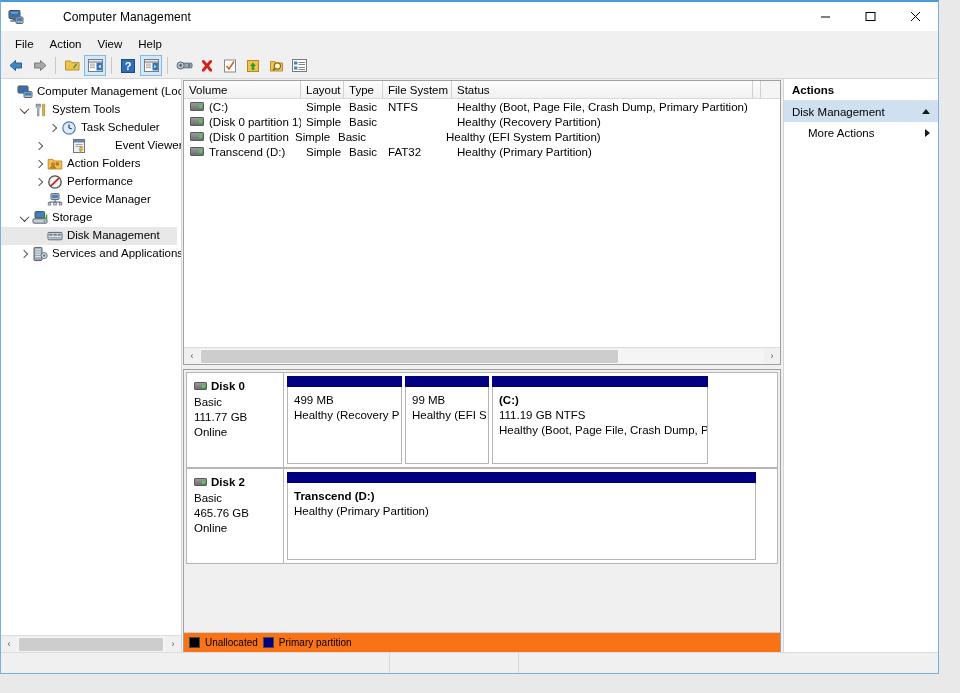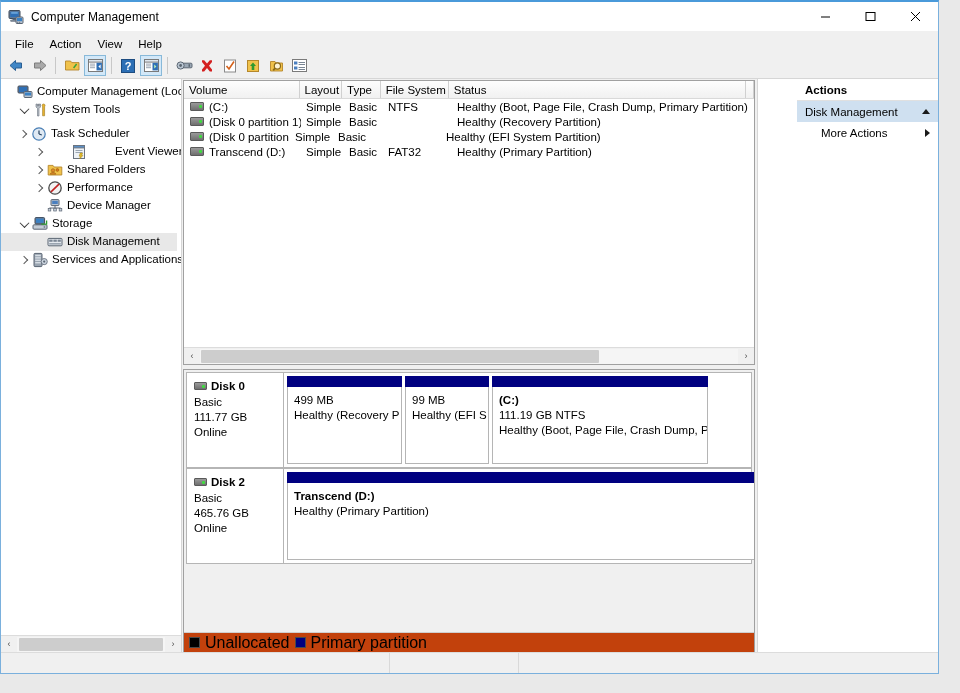--- a/index.html
+++ b/index.html
@@ -31,20 +31,21 @@
   }
 
   
   .titlebar {
     height: 29px;
     background: #ffffff;
     display: flex;
     align-items: center;
     flex: 0 0 auto;
     position: relative;
+    gap: 32px;
   }
   .title-icon {
     width: 16px; height: 16px;
     margin-left: 7px; margin-right: 7px;
     position: relative;
     flex: 0 0 auto;
   }
   .title-text {
     font-size: 12px;
     color: #000;
@@ -352,46 +353,45 @@
     white-space: nowrap;
     box-sizing: border-box;
   }
   .part-body .pl { line-height: 15px; }
   .part-body .pl.bold { font-weight: bold; }
 
   
   .legend {
     height: 19px;
     flex: 0 0 auto;
-    background: #c2410c;
+    background: #f97316;
     border-top: 1px solid #cfcfcf;
     display: flex;
     align-items: center;
     padding-left: 5px;
-    font-size: 16px;
+    font-size: 10px;
     gap: 5px;
   }
   .lg-item { display: flex; align-items: center; gap: 5px; }
   .lg-swatch {
     width: 11px; height: 11px;
     border: 1px solid #4a4a4a;
     box-sizing: border-box;
     flex: 0 0 auto;
   }
 
   
   .actions-pane {
-    width: 181px;
+    width: 155px;
     flex: 0 0 auto;
     background: #fff;
     border-left: 1px solid #d6d6d6;
     box-sizing: border-box;
     display: flex;
     flex-direction: column;
-    padding-left: 39px;
   }
   .actions-title {
     height: 21px;
     flex: 0 0 auto;
     display: flex;
     align-items: center;
     padding-left: 8px;
     font-size: 11.5px;
     font-weight: bold;
     background: #fff;
@@ -622,21 +622,21 @@
             <div class="tree-row" style="padding-left: 15px;">
               <span class="twisty">
                 <span class="chev down"></span>
               </span>
               <span class="tree-ico"><svg width="16" height="16" viewBox="0 0 16 16">
       <path d="M4 2 L4 5 L5.5 6.5 L5.5 14 L7 14 L7 6.5 L8.5 5 L8.5 2 L7.2 2 L7.2 4 L6.6 4 L6.6 2 L5.9 2 L5.9 4 L5.3 4 L5.3 2 Z" fill="#b8bfc6" stroke="#6b7480" stroke-width=".6"></path>
       <path d="M11.5 2 C13 2 13.6 3.6 12.6 4.7 L12.6 13.8 L10.6 13.8 L10.6 4.7 C9.6 3.6 10.2 2 11.5 2 Z" fill="#e8b530" stroke="#9a7620" stroke-width=".6"></path>
                 </svg></span>
               <span class="tree-label">System Tools</span>
             </div>
-            <div class="tree-row" style="padding-left: 14px; margin-top: 6px;">
+            <div class="tree-row" style="padding-left: 44px;">
               <span class="twisty">
                 <span class="chev right"></span>
               </span>
               <span class="tree-ico"><svg width="16" height="16" viewBox="0 0 16 16">
       <circle cx="8" cy="8" r="6.2" fill="#dfe9f3" stroke="#4a7fb5" stroke-width="1.2"></circle>
       <line x1="8" y1="8" x2="8" y2="4.4" stroke="#24405e" stroke-width="1.2"></line>
       <line x1="8" y1="8" x2="10.8" y2="9" stroke="#24405e" stroke-width="1.2"></line>
                 </svg></span>
               <span class="tree-label">Task Scheduler</span>
             </div>
@@ -656,21 +656,21 @@
             <div class="tree-row" style="padding-left: 30px;">
               <span class="twisty">
                 <span class="chev right"></span>
               </span>
               <span class="tree-ico"><svg width="16" height="16" viewBox="0 0 16 16">
       <path d="M1.2 3.4 L6 3.4 L7.2 5 L14.8 5 L14.8 13 L1.2 13 Z" fill="#f0c24b" stroke="#b5872a" stroke-width=".9"></path>
       <circle cx="6" cy="8.4" r="1.7" fill="#e08a2a" stroke="#9a5c10" stroke-width=".6"></circle>
       <path d="M3.2 12.2 C3.2 10 8.8 10 8.8 12.2 Z" fill="#e08a2a" stroke="#9a5c10" stroke-width=".6"></path>
       <circle cx="10.4" cy="8" r="1.4" fill="#d9791a" stroke="#9a5c10" stroke-width=".6"></circle>
                 </svg></span>
-              <span class="tree-label">Shared Folders</span>
+              <span class="tree-label">Action Folders</span>
             </div>
             <div class="tree-row" style="padding-left: 30px;">
               <span class="twisty">
                 <span class="chev right"></span>
               </span>
               <span class="tree-ico"><svg width="16" height="16" viewBox="0 0 16 16">
       <circle cx="8" cy="8" r="6.2" fill="#f2f2f2" stroke="#4a4a4a" stroke-width="1.3"></circle>
       <line x1="4" y1="11.8" x2="12" y2="4.2" stroke="#c02020" stroke-width="1.6"></line>
                 </svg></span>
               <span class="tree-label">Performance</span>

